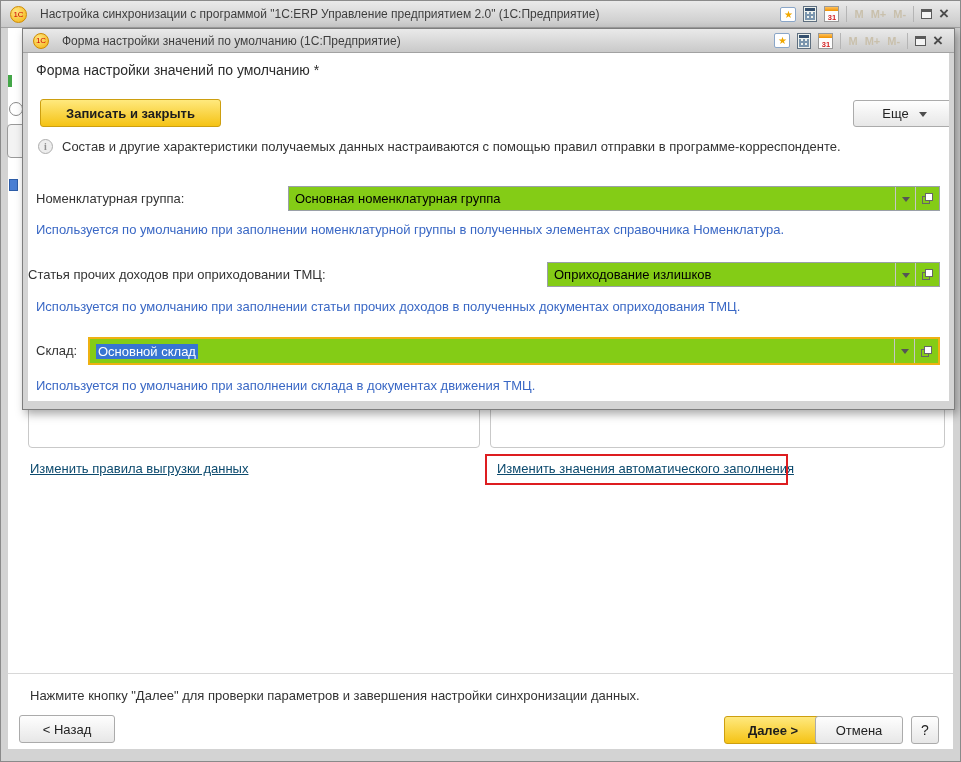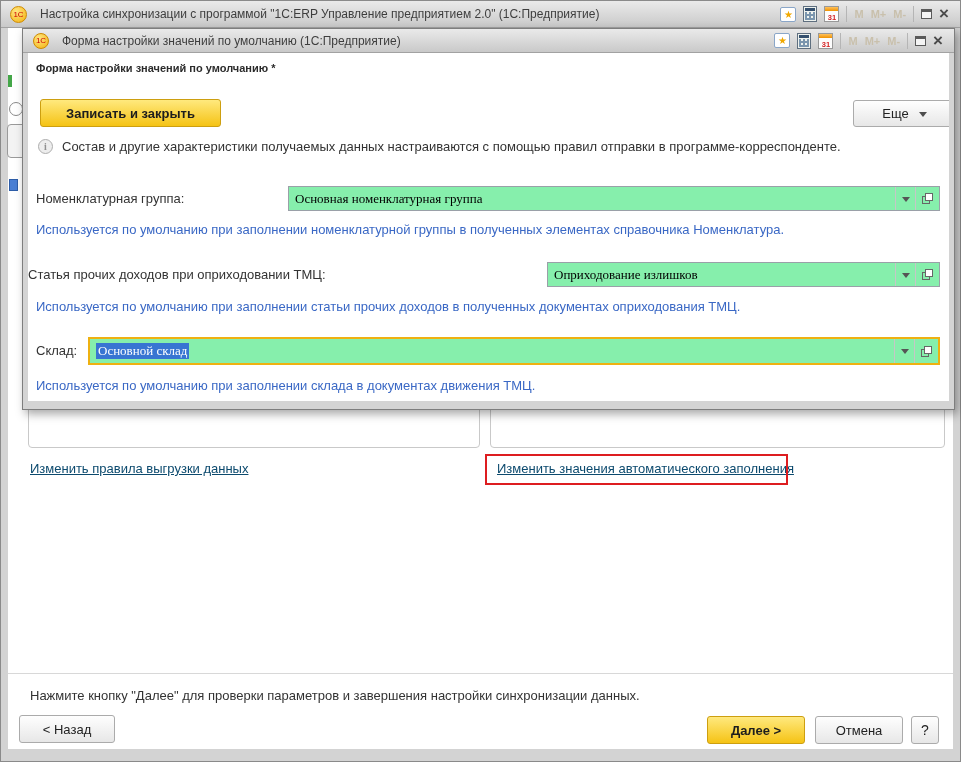--- a/index.html
+++ b/index.html
@@ -31,58 +31,58 @@
   .ic-max{width:11px;height:10px;border:1px solid #5a5a5a;border-top-width:3px;box-sizing:border-box;background:#f4f4f4;}
   .ic-close{font-size:17px;font-weight:bold;color:#4a4a4a;line-height:14px;}
 
   
   .modal{position:absolute;left:22px;top:28px;width:933px;height:382px;z-index:10;
          background:#d4d4d4;border:1px solid #7e7e7e;box-sizing:border-box;box-shadow:3px 4px 9px rgba(0,0,0,.35);}
   .modal .titlebar{height:24px;}
   .modal .logo{width:16px;height:16px;margin-left:10px;}
   .modal-body{position:absolute;left:5px;right:5px;top:24px;bottom:8px;background:#ffffff;overflow:hidden;}
 
-  .page-title{position:absolute;left:8px;top:9px;font-size:11px;font-weight:bold;color:#2b2b2b;}
+  .page-title{position:absolute;left:8px;top:9px;font-size:14px;font-weight:normal;color:#2b2b2b;}
   .btn{display:flex;align-items:center;justify-content:center;border:1px solid #ababab;border-radius:3px;
        background:linear-gradient(#fefefe,#e7e7e7);font-size:13px;color:#222;box-sizing:border-box;cursor:default;}
   .btn-yellow{border:1px solid #cd9f10;background:linear-gradient(#ffe97e,#f5c315);font-weight:bold;color:#1d1d1d;}
   .save-btn{position:absolute;left:12px;top:46px;width:181px;height:28px;}
   .more-btn{position:absolute;left:825px;top:47px;width:103px;height:27px;}
   .tri-down{width:0;height:0;border:4px solid transparent;border-top:5px solid #4d4d4d;margin-left:10px;margin-top:5px;}
 
   .info-row{position:absolute;left:10px;top:86px;right:12px;display:flex;align-items:center;gap:9px;}
   .info-ic{flex:0 0 auto;width:15px;height:15px;border-radius:50%;background:#ededed;border:1px solid #aeaeae;
            color:#8f8f8f;font-size:10px;font-weight:bold;font-family:"Liberation Serif",serif;
            display:flex;align-items:center;justify-content:center;box-sizing:border-box;}
   .info-tx{font-size:13px;color:#333;}
 
   .flabel{position:absolute;font-size:13px;color:#333;}
   .hint{position:absolute;font-size:13px;color:#3a68c5;}
-  .field{position:absolute;display:flex;align-items:stretch;background:#86efac;border:1px solid #9aa0a8;
-         height:25px;box-sizing:border-box;font-family:Liberation Serif, serif;}
+  .field{position:absolute;display:flex;align-items:stretch;background:#84cc16;border:1px solid #9aa0a8;
+         height:25px;box-sizing:border-box;}
   .field.focused{border:2px solid #eeb111;height:28px;}
   .fval{flex:1;display:flex;align-items:center;padding-left:6px;font-size:13px;color:#000;
         white-space:nowrap;overflow:hidden;}
   .sel{background:#3875d2;color:#fff;padding:0 2px;text-align:center;}
   .fbtn{flex:0 0 19px;display:flex;align-items:center;justify-content:center;border-left:1px solid #c6c6c6;}
   .fopen{flex:0 0 23px;}
   .dd-tri{width:0;height:0;border:4px solid transparent;border-top:5px solid #555;margin-top:5px;}
   .icon-open{position:relative;width:11px;height:11px;}
   .icon-open::before{content:"";position:absolute;left:0;bottom:0;width:6px;height:6px;border:1px solid #666;}
   .icon-open::after{content:"";position:absolute;right:0;top:0;width:6px;height:6px;border:1px solid #666;background:#fff;}
 
   
   .z1{z-index:1;}
   .gbox{position:absolute;border:1px solid #c9c9c9;border-radius:4px;background:#fff;box-sizing:border-box;}
   .link{position:absolute;font-size:13px;color:#0c4a6e;text-decoration:underline;cursor:pointer;white-space:nowrap;}
   .redbox{position:absolute;left:485px;top:454px;width:303px;height:31px;border:2px solid #dd1d20;box-sizing:border-box;z-index:2;}
   .footer-sep{position:absolute;left:8px;right:8px;top:673px;height:1px;background:#d8d8d8;}
   .footer-hint{position:absolute;left:30px;top:688px;font-size:13px;color:#333;}
   .back-btn{position:absolute;left:19px;top:715px;width:96px;height:28px;}
-  .next-btn{position:absolute;left:707px;top:716px;width:98px;height:28px;}
+  .next-btn{position:absolute;left:724px;top:716px;width:98px;height:28px;}
   .cancel-btn{position:absolute;left:815px;top:716px;width:88px;height:28px;}
   .help-btn{position:absolute;left:911px;top:716px;width:28px;height:28px;font-size:14px;}
 
   
   .frag{position:absolute;z-index:1;}
   .frag-green{left:8px;top:75px;width:4px;height:12px;background:#44a648;}
   .frag-circle{left:9px;top:102px;width:14px;height:14px;border:1px solid #8a8a8a;border-radius:50%;background:#fff;box-sizing:border-box;}
   .frag-button{left:7px;top:124px;width:24px;height:34px;border:1px solid #9a9a9a;border-radius:4px;background:#f3f3f3;box-sizing:border-box;}
   .frag-blueicon{left:9px;top:179px;width:9px;height:12px;background:#4a7fd4;border:1px solid #2d5da8;box-sizing:border-box;}
 </style>

